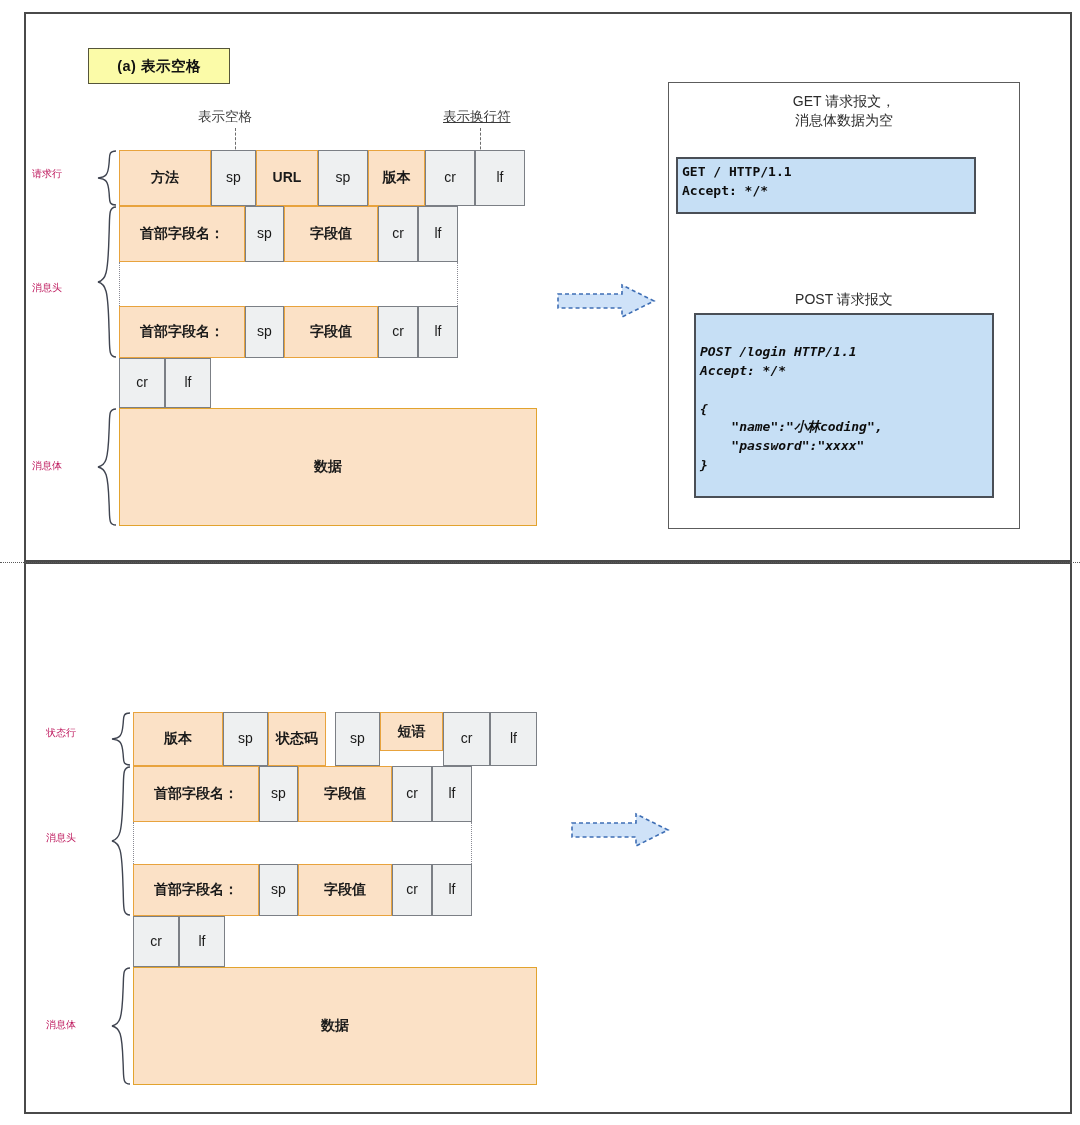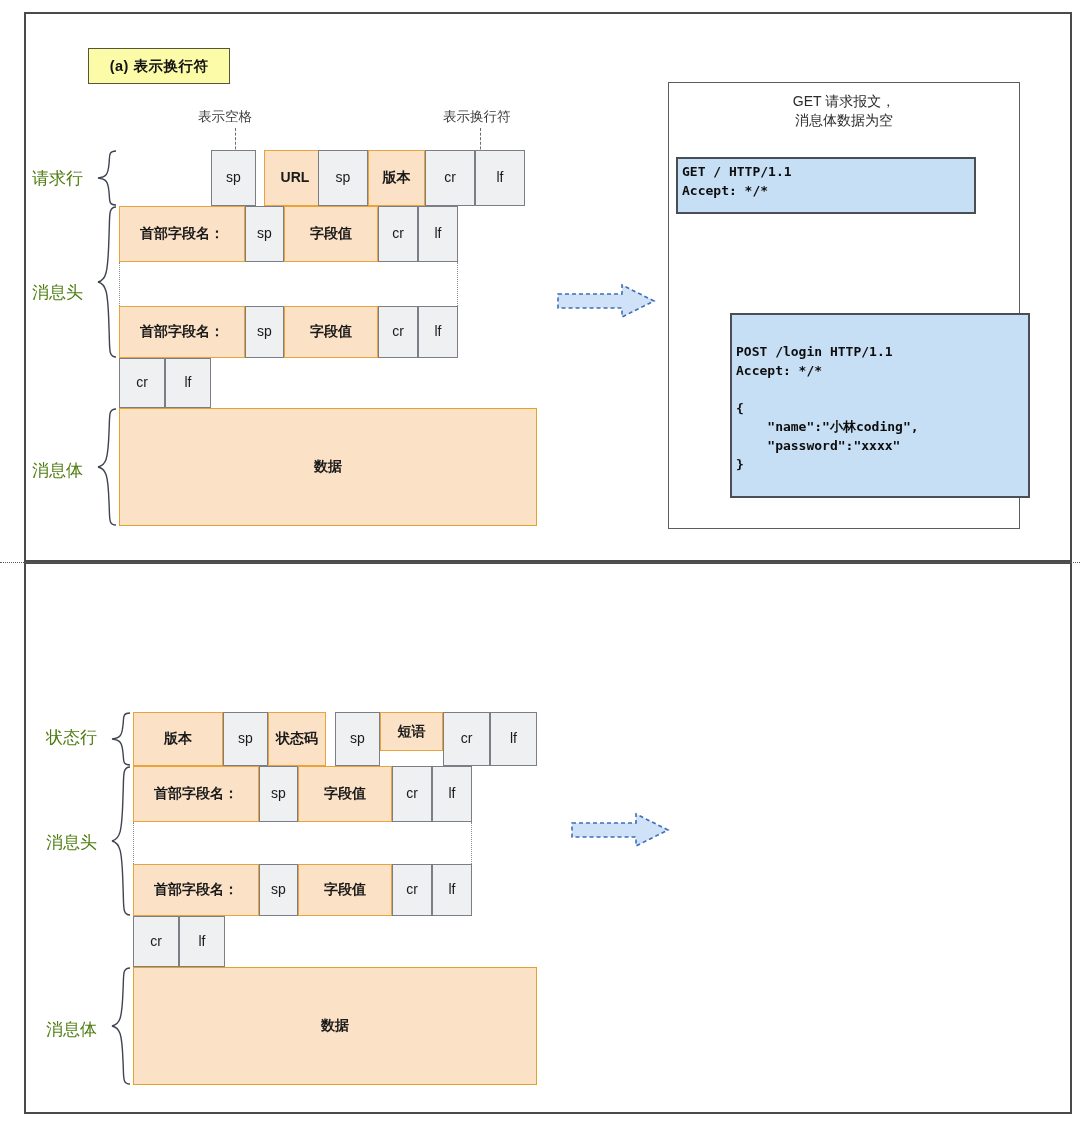--- a/index.html
+++ b/index.html
@@ -25,21 +25,21 @@
   .cell.orange{background:#fbe1c6;border:1.6px solid #e8a33d;font-weight:bold;}
   .cell.grey{background:#eef0f1;border:1.6px solid #7b7f85;font-weight:normal;font-size:14px;}
   .cell.body{background:#fbe1c6;border:1.6px solid #e2a32e;font-weight:bold;}
 
   
   .anno{position:absolute;font-size:13.5px;color:#3b3b3b;white-space:nowrap;}
   .leader{position:absolute;border-left:1.4px dashed #6c6c6c;}
   .vdots{position:absolute;border-left:1.6px dotted #8a8a93;}
 
   
-  .grouplabel{position:absolute;font-size:17px;color:#4d7c0f;white-space:nowrap;}
+  .grouplabel{position:absolute;font-size:10px;color:#be185d;white-space:nowrap;}
   .brace{position:absolute;}
 
   
   .panel{position:absolute;border:1.5px solid #5c5c5c;box-sizing:border-box;background:#fff;}
   .panel-cap{position:absolute;font-size:14px;color:#2b2b2b;text-align:center;line-height:1.35;white-space:pre-line;}
   .codebox{
     position:absolute;background:#c6dff5;border:2px solid #4a4f56;box-sizing:border-box;
     font-family:"DejaVu Sans Mono","Liberation Mono",monospace;
     font-size:13px;color:#0d0d0d;white-space:pre;line-height:1.45;
     padding:4px 0 0 4px;font-weight:bold;
@@ -51,45 +51,46 @@
 </head>
 <body>
 
 <div id="page">
 
   <div class="frame" style="left:24px;top:12px;width:1048px;height:550px;"></div>
   <div class="frame" style="left:24px;top:562px;width:1048px;height:552px;"></div>
   <div class="divider" style="left:0px;top:562px;width:1080px;"></div>
 
   <div class="chip" style="left:88px;top:48px;width:142px;height:36px;">
-    <span>(a) 表示换行符</span>
+    <span>(a) 表示空格</span>
   </div>
 
   <div class="anno" style="left:198px;top:108px;">表示空格</div>
   <div class="leader" style="left:235px;top:128px;height:26px;"></div>
-  <div class="anno" style="left:443px;top:108px;">表示换行符</div>
+  <div class="anno" style="left:443px;top:108px;text-decoration:underline;">表示换行符</div>
   <div class="leader" style="left:480px;top:128px;height:26px;"></div>
 
   <div class="grouplabel" style="left:32px;top:167px;">请求行</div>
   <svg class="brace" style="left:96px;top:150px;" width="22" height="56" viewBox="0 0 22 56">
     <path d="M20 1 C12 1 14 6 13 14 C12 25 10 27 2 28 C10 29 12 31 13 42 C14 50 12 55 20 55" fill="none" stroke="#3f4450" stroke-width="1.4"></path>
   </svg>
 
   <div class="grouplabel" style="left:32px;top:281px;">消息头</div>
   <svg class="brace" style="left:96px;top:206px;" width="22" height="152" viewBox="0 0 22 152">
     <path d="M20 1 C12 1 14 10 13 30 C12 68 10 74 2 76 C10 78 12 84 13 122 C14 142 12 151 20 151" fill="none" stroke="#3f4450" stroke-width="1.4"></path>
   </svg>
 
   <div class="grouplabel" style="left:32px;top:459px;">消息体</div>
   <svg class="brace" style="left:96px;top:408px;" width="22" height="118" viewBox="0 0 22 118">
     <path d="M20 1 C12 1 14 8 13 24 C12 52 10 57 2 59 C10 61 12 66 13 94 C14 110 12 117 20 117" fill="none" stroke="#3f4450" stroke-width="1.4"></path>
   </svg>
 
+  <div class="cell orange" style="left:119px;top:150px;width:92px;height:56px;">方法</div>
   <div class="cell grey" style="left:211px;top:150px;width:45px;height:56px;">sp</div>
-  <div class="cell orange" style="left:256px;top:150px;width:62px;height:56px;margin-left:8px;">URL</div>
+  <div class="cell orange" style="left:256px;top:150px;width:62px;height:56px;">URL</div>
   <div class="cell grey" style="left:318px;top:150px;width:50px;height:56px;">sp</div>
   <div class="cell orange" style="left:368px;top:150px;width:57px;height:56px;">版本</div>
   <div class="cell grey" style="left:425px;top:150px;width:50px;height:56px;">cr</div>
   <div class="cell grey" style="left:475px;top:150px;width:50px;height:56px;">lf</div>
 
   <div class="cell orange" style="left:119px;top:206px;width:126px;height:56px;">首部字段名：</div>
   <div class="cell grey" style="left:245px;top:206px;width:39px;height:56px;">sp</div>
   <div class="cell orange" style="left:284px;top:206px;width:94px;height:56px;">字段值</div>
   <div class="cell grey" style="left:378px;top:206px;width:40px;height:56px;">cr</div>
   <div class="cell grey" style="left:418px;top:206px;width:40px;height:56px;">lf</div>
@@ -111,21 +112,22 @@
   <svg class="arrow" style="left:556px;top:283px;" width="100" height="36" viewBox="0 0 100 36">
     <path d="M2 11 L66 11 L66 2 L98 18 L66 34 L66 25 L2 25 Z" fill="#cfe2f8" stroke="#3f6fb5" stroke-width="1.6" stroke-dasharray="4,3"></path>
   </svg>
 
   <div class="panel" style="left:668px;top:82px;width:352px;height:447px;"></div>
   <div class="panel-cap" style="left:688px;top:92px;width:312px;">GET 请求报文，
 消息体数据为空</div>
   <div class="codebox" style="left:676px;top:157px;width:300px;height:57px;">GET / HTTP/1.1
 Accept: */*</div>
 
-  <div class="codebox" style="left:730px;top:313px;width:300px;height:185px;padding-top:28px;">POST /login HTTP/1.1
+  <div class="panel-cap" style="left:688px;top:290px;width:312px;">POST 请求报文</div>
+  <div class="codebox" style="left:694px;top:313px;width:300px;height:185px;padding-top:28px;font-style:italic;">POST /login HTTP/1.1
 Accept: */*
 
 {
     "name":"小林coding",
     "password":"xxxx"
 }</div>
 
 
   <div class="grouplabel" style="left:46px;top:726px;">状态行</div>
   <svg class="brace" style="left:110px;top:712px;" width="22" height="54" viewBox="0 0 22 54">

